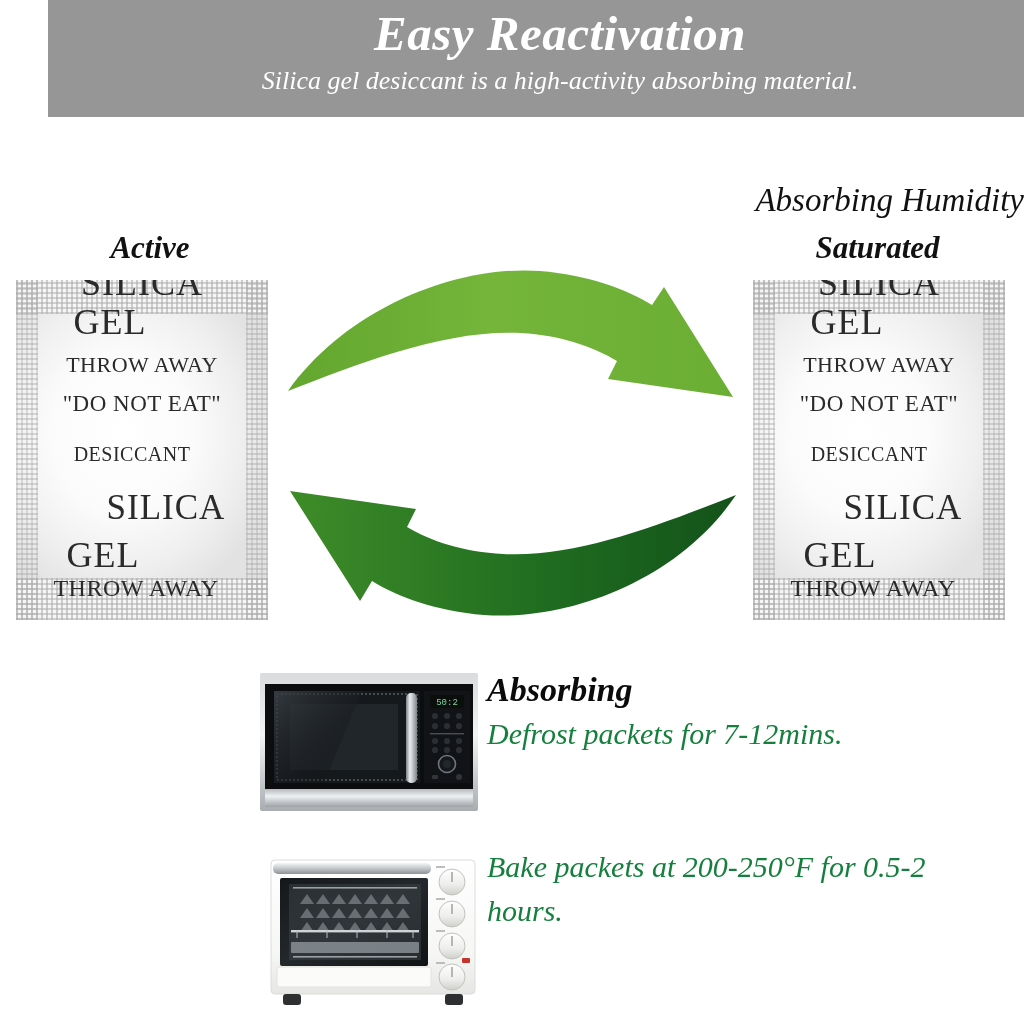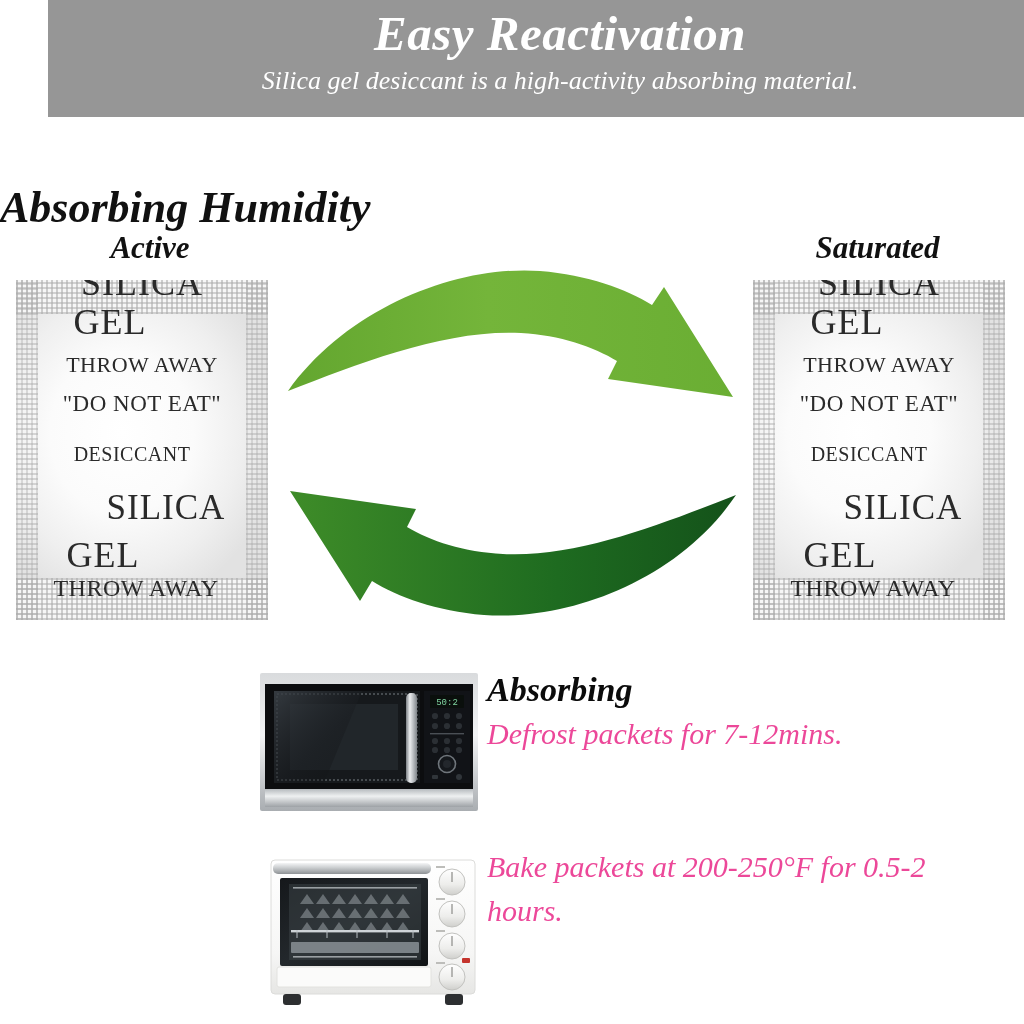--- a/index.html
+++ b/index.html
@@ -51,24 +51,24 @@
   #cycle-section {
     position: absolute;
     left: 0; top: 117px;
     width: 1024px;
     height: 520px;
   }
   #cycle-heading {
     position: absolute;
     left: 0; top: 65px;
     width: 1024px;
-    text-align: left;
-    font-style: italic;
-    font-weight: bold;
-    font-size: 44px;
+    text-align: right;
+    font-style: italic;
+    font-weight: normal;
+    font-size: 33px;
     color: #111111;
     white-space: nowrap;
   }
   #label-active {
     position: absolute;
     left: 30px; top: 113px;
     width: 240px;
     text-align: center;
     font-style: italic;
     font-weight: bold;
@@ -180,21 +180,21 @@
     font-size: 34px;
     line-height: 44px;
     color: #0b0b0b;
     white-space: nowrap;
   }
   .instr-desc {
     font-style: italic;
     font-weight: normal;
     font-size: 30px;
     line-height: 44px;
-    color: #ec4899;
+    color: #15803d;
   }
   #oven-desc { width: 470px; }
 
   
   #microwave-appliance {
     position: absolute;
     left: 258px; top: 11px;
     width: 222px;
     height: 142px;
   }

